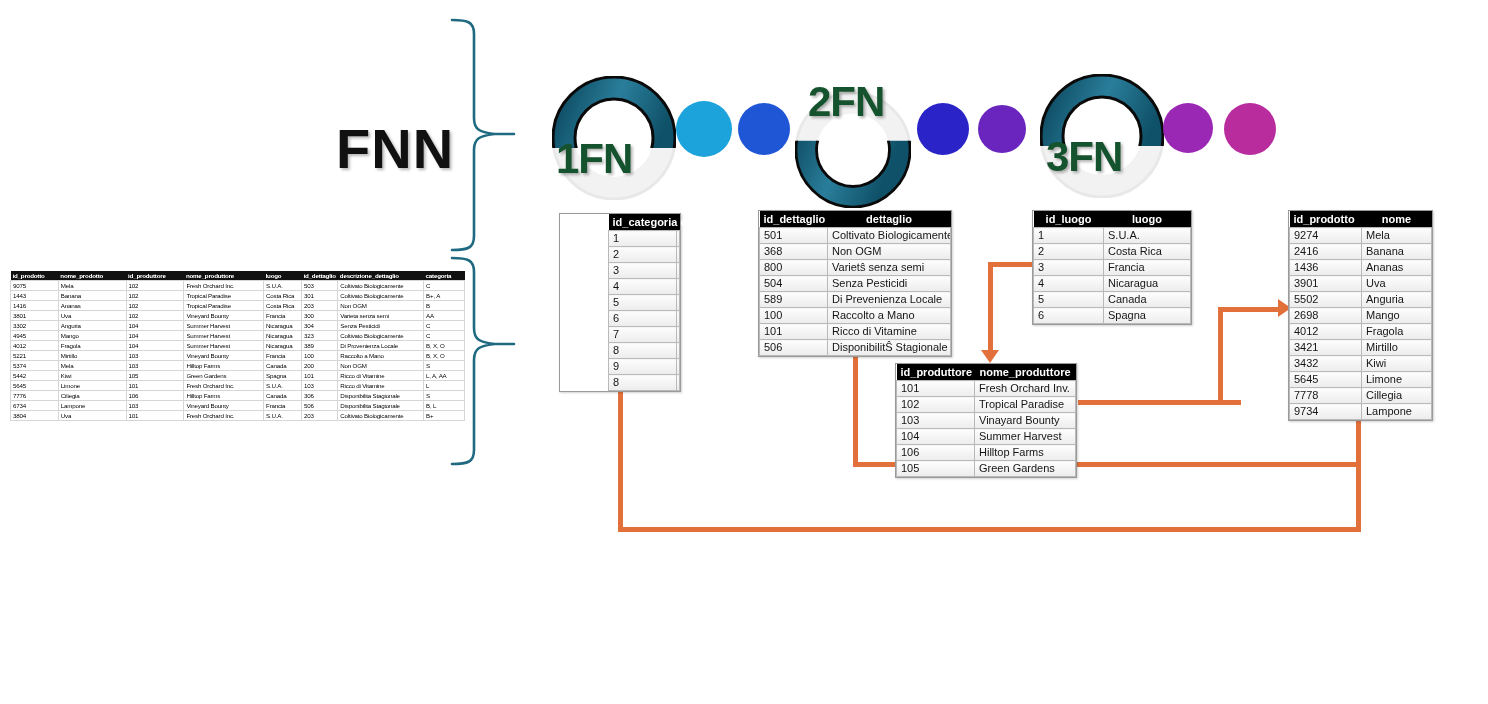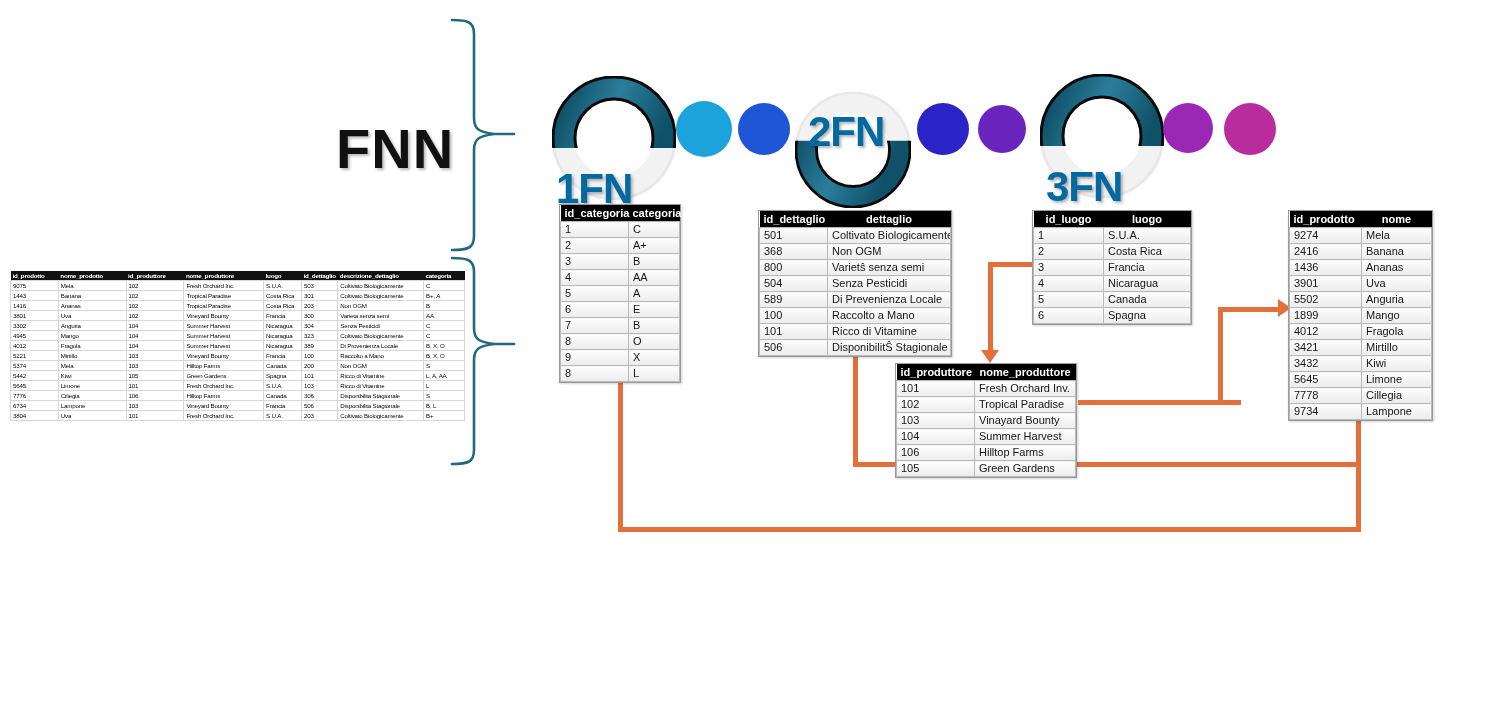--- a/index.html
+++ b/index.html
@@ -20,25 +20,24 @@
     position: absolute;
     font-weight: bold;
     color: #111;
     letter-spacing: 1px;
     text-shadow: 2px 2px 3px rgba(0,0,0,0.28);
     white-space: nowrap;
   }
   .ring-label {
     position: absolute;
     font-weight: bold;
-    color: #0369a1;
+    color: #14532d;
     text-shadow: 2px 2px 3px rgba(0,0,0,0.30);
     white-space: nowrap;
     letter-spacing: -1px;
-    margin-top: 30px;
   }
   .dot { position: absolute; border-radius: 50%; }
 
   
   .tbl {
     position: absolute;
     border: 1px solid #9a9a9a;
     background: #fff;
     border-collapse: collapse;
     font-size: 11px;
@@ -380,21 +379,21 @@
             <td>Fresh Orchard Inc.</td>
             <td>S.U.A.</td>
             <td>203</td>
             <td>Coltivato Biologicamente</td>
             <td>B+</td>
           </tr>
         </tbody>
     </table>
   </div>
 
-  <div class="tbl" style="left:559px; top:204px; width:122px;">
+  <div class="tbl" style="left:559px; top:213px; width:122px;padding-left:48px;">
     <table>
       <thead>
         <tr>
           <th style="width:68px;">id_categoria</th>
           <th class="ctr">categoria</th>
         </tr>
       </thead>
       <tbody>
           <tr>
             <td>1</td>
@@ -582,21 +581,21 @@
           </tr>
           <tr>
             <td>3901</td>
             <td>Uva</td>
           </tr>
           <tr>
             <td>5502</td>
             <td>Anguria</td>
           </tr>
           <tr>
-            <td>1899</td>
+            <td>2698</td>
             <td>Mango</td>
           </tr>
           <tr>
             <td>4012</td>
             <td>Fragola</td>
           </tr>
           <tr>
             <td>3421</td>
             <td>Mirtillo</td>
           </tr>

